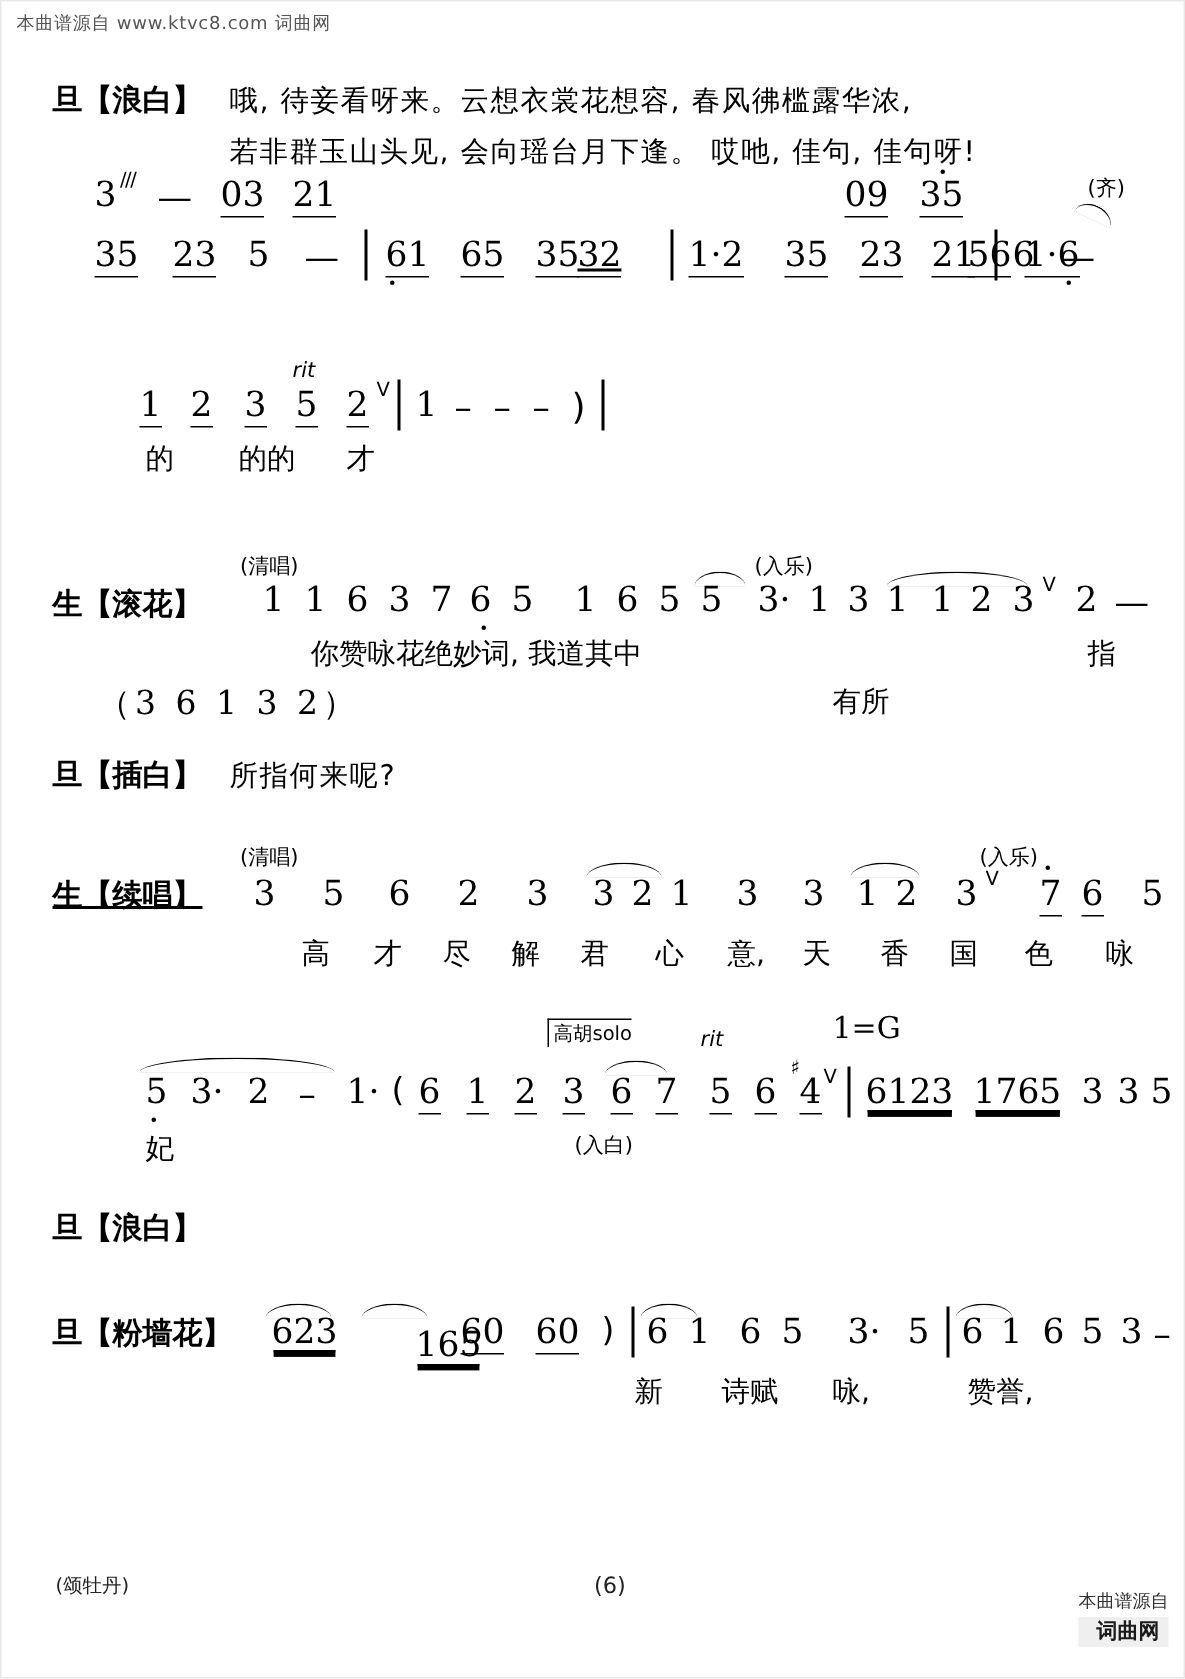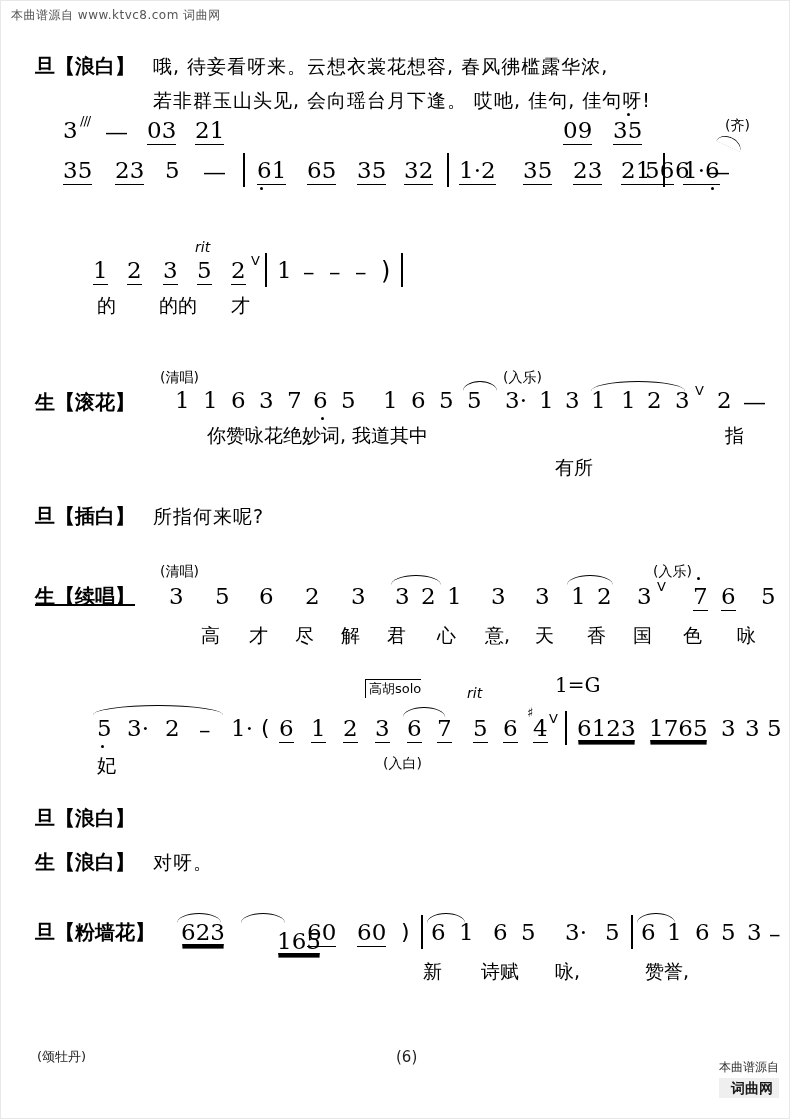--- a/index.html
+++ b/index.html
@@ -106,21 +106,21 @@
       <span class="num ul1" style="left:28px;top:48px;">35</span>
       <span class="num ul1" style="left:80px;top:48px;">23</span>
       <span class="num" style="left:130px;top:48px;">5</span>
       <div class="dash" style="left:168px;top:48px;">—</div>
       <div class="bar" style="left:208px;top:42px;height:34px;"></div>
 
       <span class="num ul1" style="left:222px;top:48px;">61</span>
       <div class="dot" style="left:225px;top:76px;"></div>
       <span class="num ul1" style="left:272px;top:48px;">65</span>
       <span class="num ul1" style="left:322px;top:48px;">35</span>
-      <span class="num ul1" style="left:369px;top:48px;">32</span>
+      <span class="num ul1" style="left:350px;top:48px;text-decoration:underline;">32</span>
       <div class="bar" style="left:412px;top:42px;height:34px;"></div>
 
       <span class="num ul1" style="left:424px;top:48px;">1·2</span>
       <span class="num ul1" style="left:488px;top:48px;">35</span>
       <span class="num ul1" style="left:538px;top:48px;">23</span>
       <span class="num ul1" style="left:586px;top:48px;">21</span>
       <div class="bar" style="left:628px;top:42px;height:34px;"></div>
 
       <span class="num" style="left:640px;top:48px;">6</span>
       <div class="dash" style="left:672px;top:48px;">—</div>
@@ -181,20 +181,21 @@
       <span class="num" style="left:640px;top:22px;">3</span>
       <div class="tie" style="left:556px;top:14px;width:94px;"></div>
       <span class="mark" style="left:660px;top:16px;">V</span>
       <span class="num" style="left:682px;top:22px;">2</span>
       <div class="dash" style="left:708px;top:22px;">—</div>
 
       <span class="lyr" style="left:172px;top:56px;">你赞咏花绝妙词, 我道其中</span>
       <span class="lyr" style="left:520px;top:56px;margin-top:32px;">有所</span>
       <span class="lyr" style="left:690px;top:56px;">指</span>
 
+      <span class="num" style="left:30px;top:92px;font-size:22px;letter-spacing:3px;">（3 6 1 3 2）</span>
     </div>
 
     <div class="block" style="height:40px;margin-top:12px;">
       <span class="role" style="position:absolute;left:0;top:2px;">旦【插白】</span>
       <span class="lyric-run" style="position:absolute;left:118px;top:3px;">所指何来呢?</span>
     </div>
 
     <div class="block" style="height:110px;margin-top:22px;">
       <span class="role" style="position:absolute;left:0;top:20px;text-decoration:underline;">生【续唱】</span>
       <span class="paren" style="left:125px;top:0px;">(清唱)</span>
@@ -268,24 +269,20 @@
       <span class="num" style="left:732px;top:38px;">5</span>
 
       <span class="lyr" style="left:62px;top:74px;">妃</span>
       <span class="paren" style="left:348px;top:76px;">(入白)</span>
     </div>
 
     <div class="block" style="height:44px;margin-top:8px;">
       <span class="role" style="position:absolute;left:0;top:2px;">旦【浪白】</span>
     </div>
 
-    <div class="block" style="height:44px;">
-      <span class="role" style="position:absolute;left:0;top:2px;">生【浪白】</span>
-      <span class="lyric-run" style="position:absolute;left:118px;top:3px;">对呀。</span>
-    </div>
 
     <div class="block" style="height:90px;margin-top:12px;">
       <span class="role" style="position:absolute;left:0;top:16px;">旦【粉墙花】</span>
       <div class="tie" style="left:142px;top:10px;width:44px;"></div>
       <span class="num ul2" style="left:146px;top:18px;">623</span>
       <div class="tie" style="left:206px;top:10px;width:44px;"></div>
       <span class="num ul2" style="left:210px;top:27px;margin-left:32px;">165</span>
       <span class="num ul1" style="left:272px;top:18px;">60</span>
       <span class="num ul1" style="left:322px;top:18px;">60</span>
       <span class="paren" style="left:366px;top:16px;font-size:22px;">)</span>

